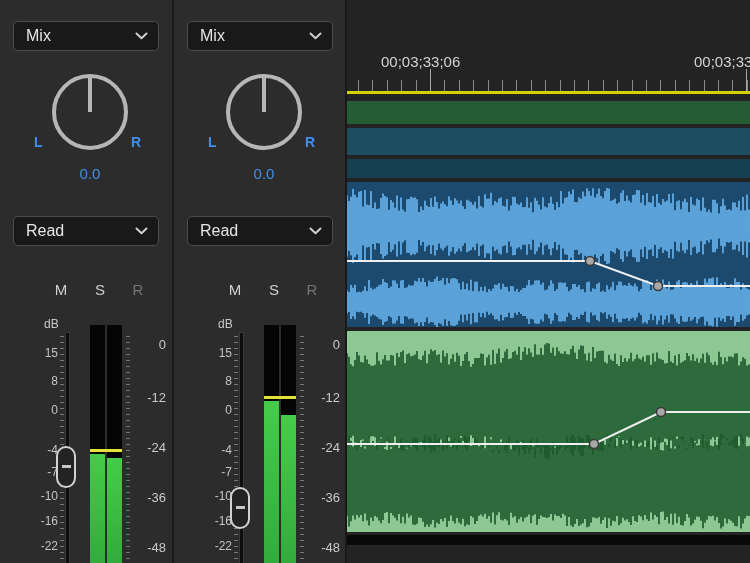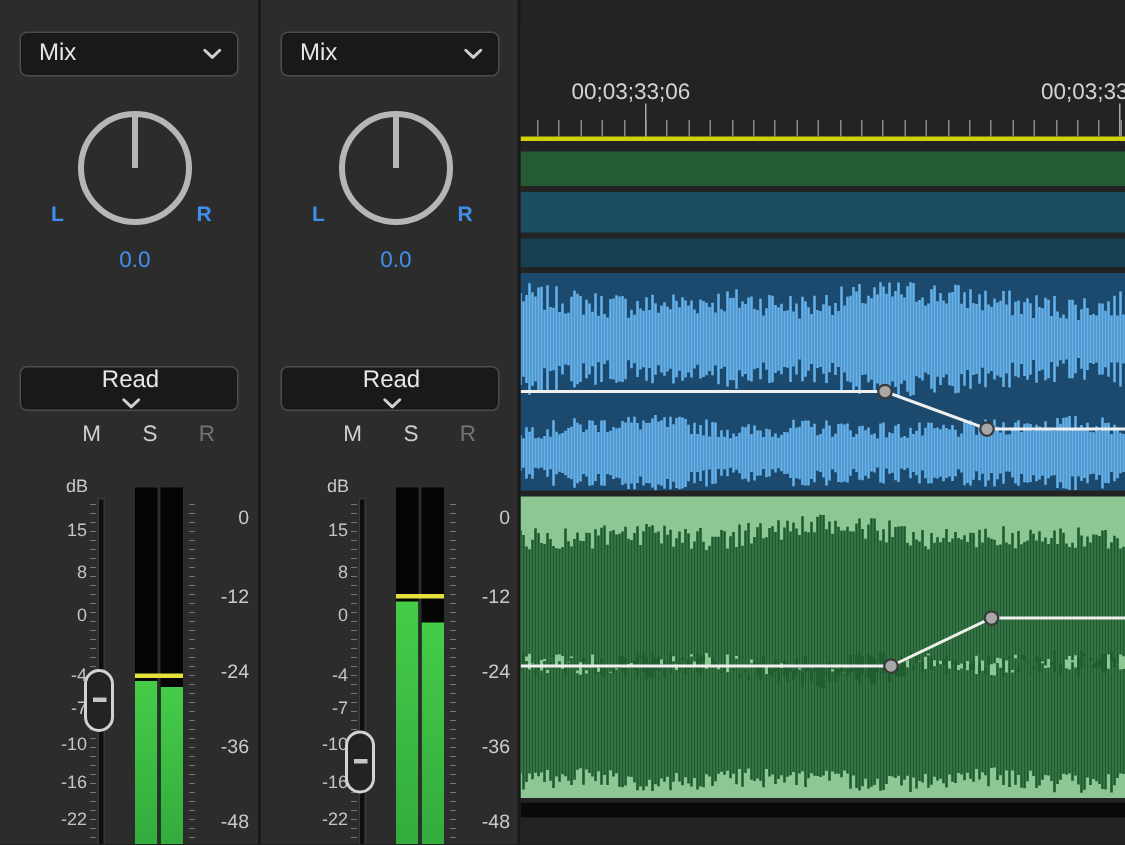--- a/index.html
+++ b/index.html
@@ -9,21 +9,21 @@
   
   .strip{position:absolute;top:0;height:563px;width:172px;background:#2c2c2c;}
   .strip.s0{left:0;} .strip.s1{left:174px;}
   .vdiv{position:absolute;top:0;height:563px;width:2px;background:#191919;}
   .vdiv.d1{left:172px;} .vdiv.d2{left:345px;}
 
   .dd{position:absolute;left:13px;width:146px;height:30px;display:flex;align-items:center;
       justify-content:space-between;padding:0 10px 0 12px;box-sizing:border-box;
       background:#191919;border:1px solid #4c4c4c;border-radius:5px;color:#e6e6e6;
       font-size:16px;cursor:pointer;}
-  .dd-input{top:21px;} .dd-auto{top:244px;flex-direction:column;}
+  .dd-input{top:21px;} .dd-auto{top:216px;}
   .dd svg{flex:0 0 auto;}
   .chev path{stroke:#cfcfcf;stroke-width:2;fill:none;stroke-linecap:round;stroke-linejoin:round;}
 
   .knob{position:absolute;left:44px;top:66px;width:92px;height:92px;cursor:pointer;}
   .knob circle,.knob line{stroke:#b6b6b6;stroke-width:4;fill:none;stroke-linecap:butt;}
 
   .pan-l,.pan-r{position:absolute;top:134px;font-size:14px;font-weight:700;color:#3f8fea;}
   .pan-l{left:34px;} .pan-r{left:131px;}
   .pan-val{position:absolute;left:20px;top:165px;width:140px;text-align:center;
            font-size:15px;color:#3f8fea;}

